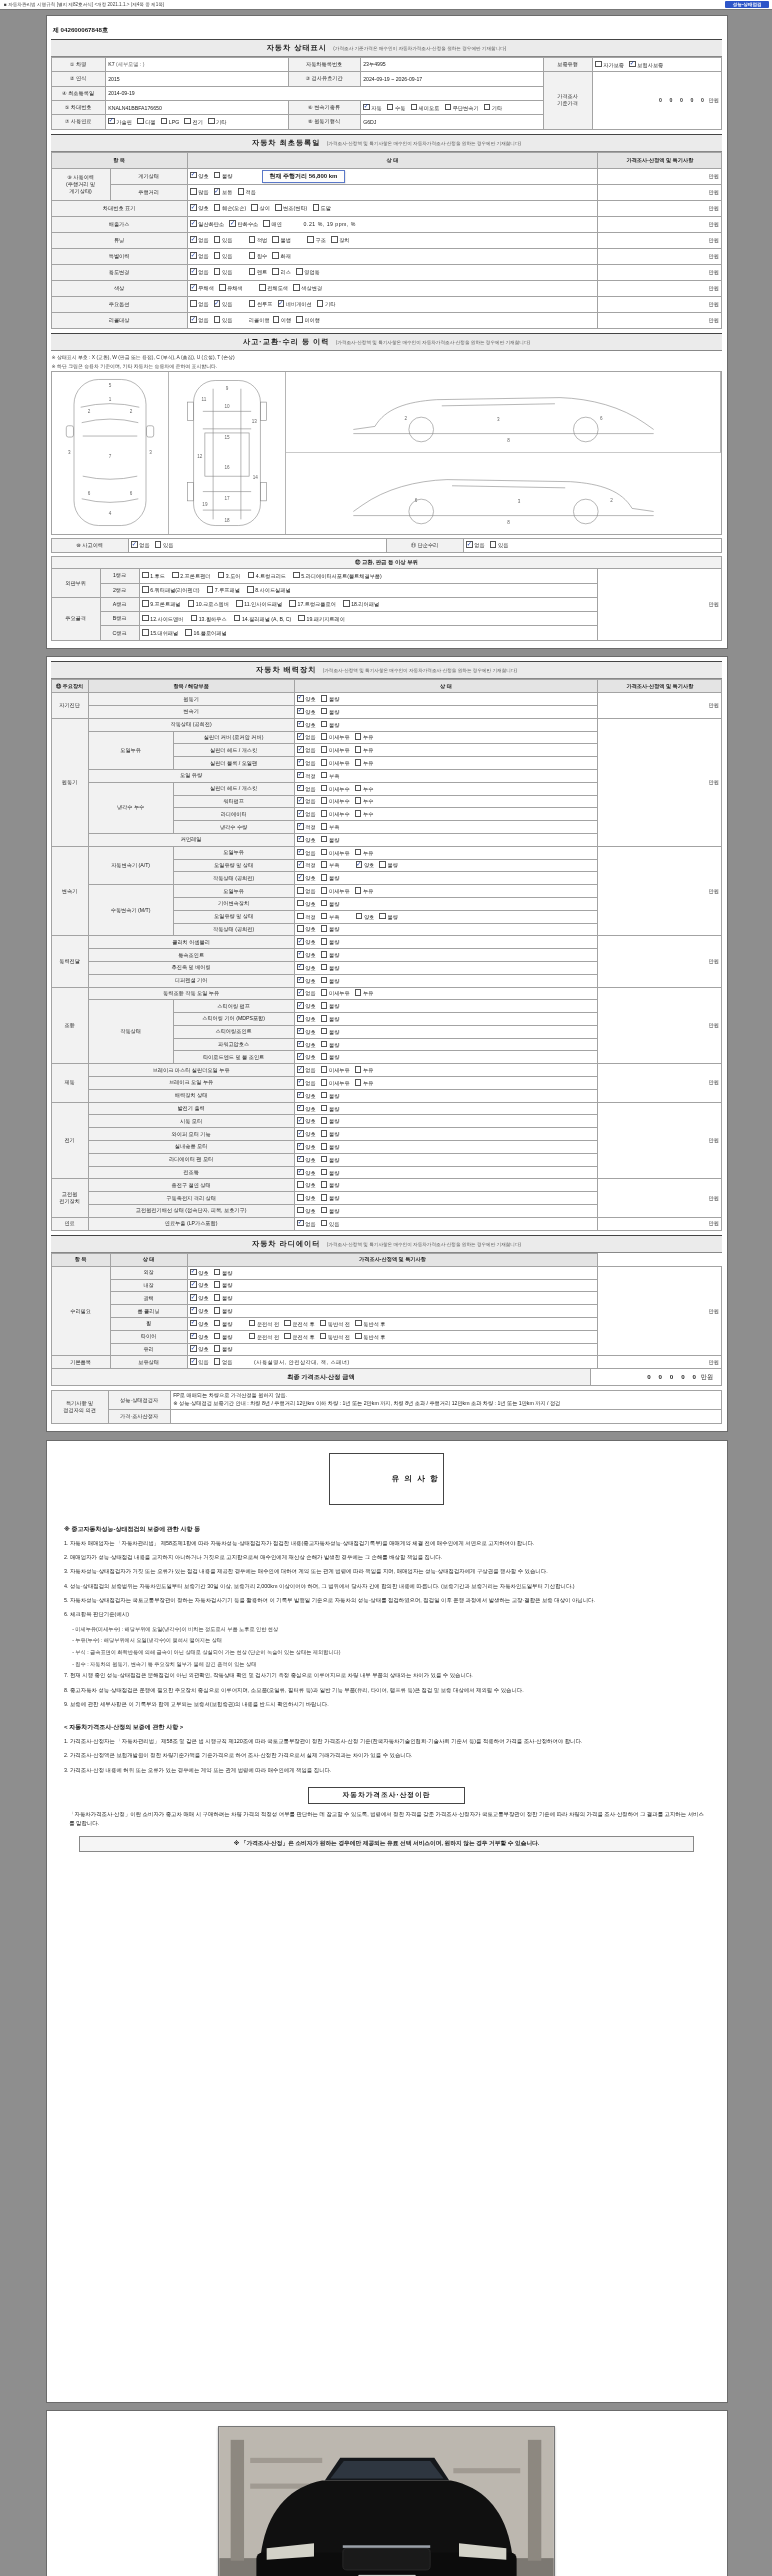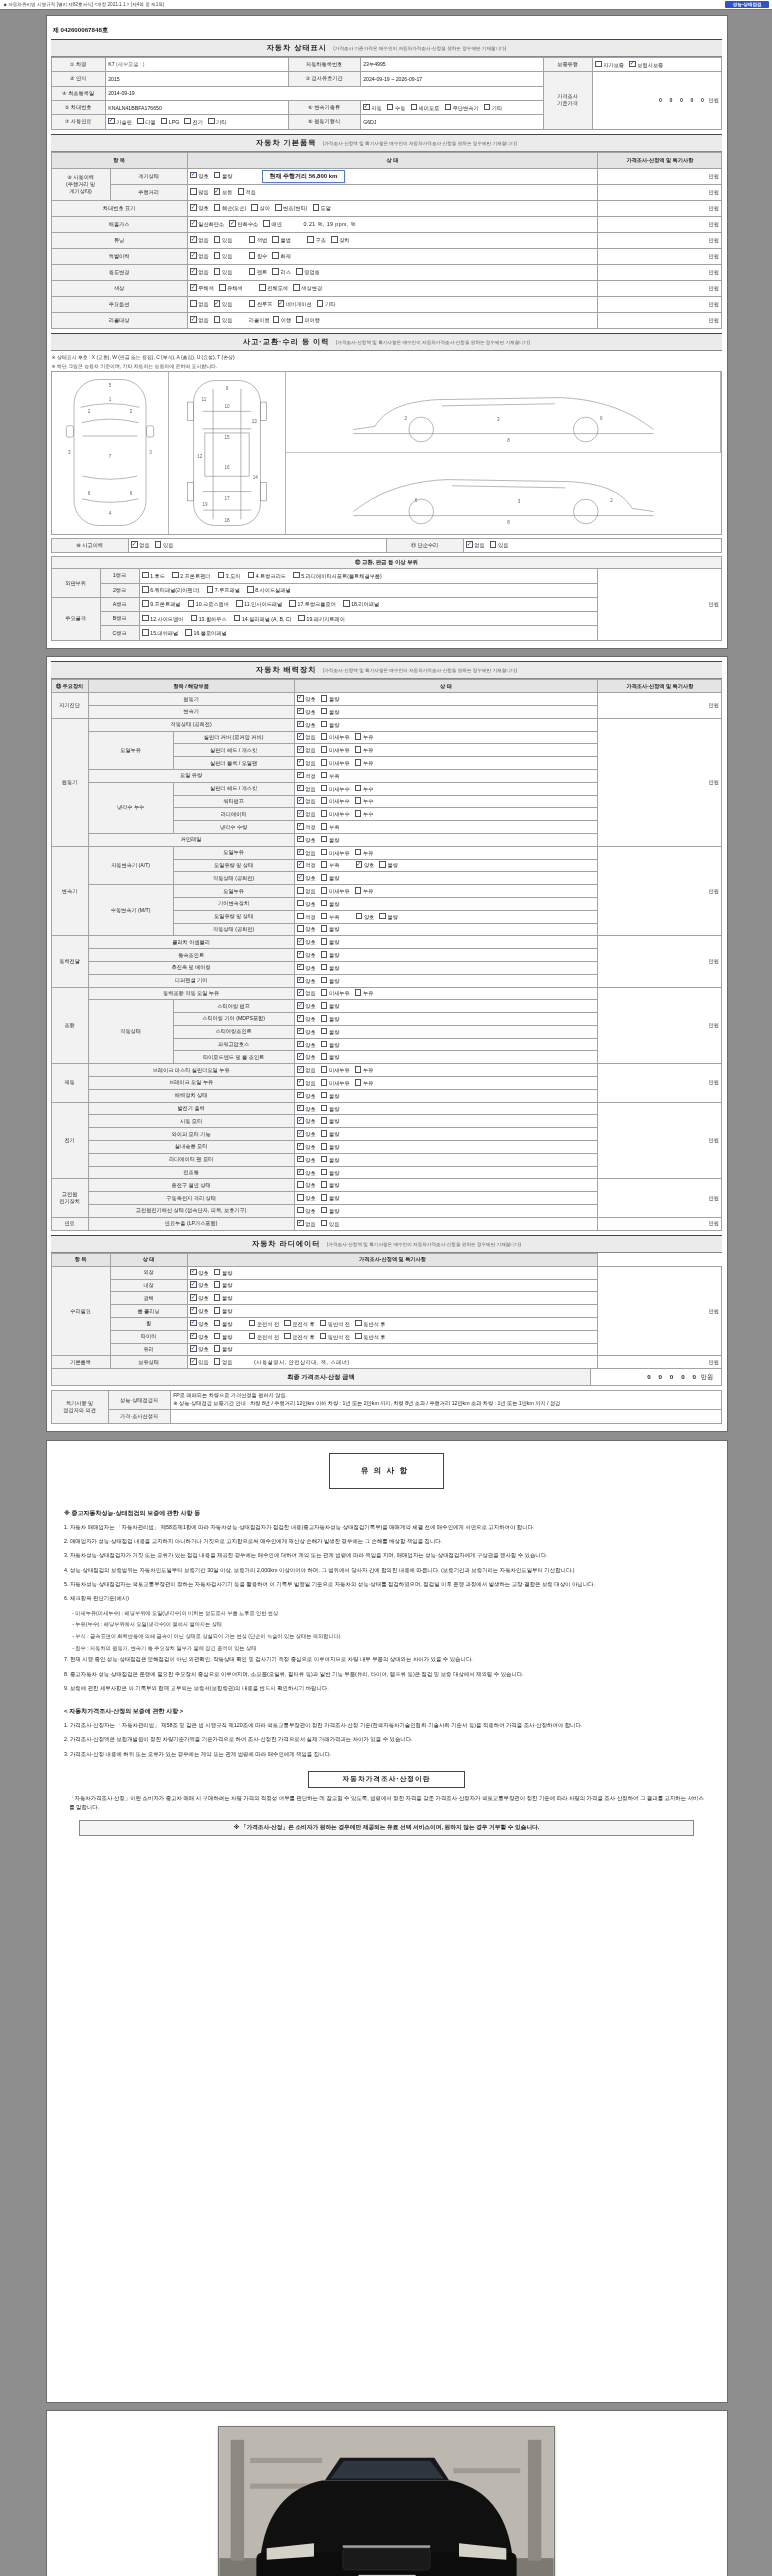--- a/index.html
+++ b/index.html
@@ -44,21 +44,21 @@
   .diag svg path,.diag svg rect,.diag svg line,.diag svg circle{stroke:#8a8a8a;stroke-width:1.2;fill:none;}
   .dnum{fill:#666;stroke:none !important;font-size:9px;text-anchor:middle;font-family:"Liberation Sans",sans-serif;}
   .exbar{border:0.5px solid #a3a3a3;border-bottom:none;background:#f2f2f2;font-size:5.4px;font-weight:bold;text-align:center;padding:2.1px 0;margin-top:3.1px;}
   .items .cb-item{margin-right:7.2px;}
   .final-row{display:flex;border:0.5px solid #a3a3a3;border-top:none;align-items:center;}
   .final-label{flex:1;text-align:center;font-size:6.2px;font-weight:bold;background:#f2f2f2;padding:3.6px 0;border-right:0.5px solid #a3a3a3;}
   .final-val{width:122px;text-align:right;padding-right:8.2px;font-size:6.2px;}
   .digits{letter-spacing:3.1px;font-weight:bold;}
   .op-text{font-size:4.9px;line-height:1.5;white-space:pre-line;padding:2.1px 4.1px;}
   .ntc-wrap{padding:3.1px 13.4px 10.3px;}
-  .ntc-title-box{width:113px;margin:8.2px auto 9.3px;border:1px solid #444;text-align:center;font-size:7.7px;font-weight:bold;letter-spacing:5.2px;padding:12px 0;}
+  .ntc-title-box{width:113px;margin:8.2px auto 9.3px;border:1px solid #444;text-align:right;font-size:7.7px;font-weight:bold;letter-spacing:5.2px;padding:20px 0;}
   .ntc-h{font-size:6px;font-weight:bold;margin:7.2px 0 5.2px;}
   .ntc-item{font-size:5.4px;line-height:1.6;margin-bottom:5.7px;color:#222;text-align:justify;}
   .ntc-sub{font-size:5.2px;line-height:1.55;margin:0 0 3.6px 8.2px;color:#333;}
   .price-box-title{width:155px;margin:12.4px auto 6.2px;border:0.8px solid #444;text-align:center;font-size:6.7px;font-weight:bold;padding:3.1px 0;letter-spacing:1px;}
   .price-box-text{font-size:5.4px;line-height:1.65;text-align:justify;margin:0 5.2px 8.2px;}
   .ntc-highlight{text-align:center;font-size:5.7px;font-weight:bold;border:0.5px solid #888;background:#f5f5f5;padding:3.1px 5.2px;margin:5.2px 15.5px 0;}
   .photo-wrap{display:flex;flex-direction:column;align-items:center;gap:13.4px;padding:11.3px 0 5.2px;}
   .photo{border:0.5px solid #777;box-shadow:0 0.5px 2.1px rgba(0,0,0,.3);}
   .plate-txt{font-size:15px;font-weight:bold;fill:#111;text-anchor:middle;font-family:"Liberation Sans",sans-serif;}
 </style>
@@ -117,21 +117,21 @@
     <tr>
       <td class="lab">⑦ 사용연료</td>
       <td><span class="cbg"><span class="cb-item"><span class="cb on"></span><span class="cb-t">가솔린</span></span><span class="cb-item"><span class="cb"></span><span class="cb-t">디젤</span></span><span class="cb-item"><span class="cb"></span><span class="cb-t">LPG</span></span><span class="cb-item"><span class="cb"></span><span class="cb-t">전기</span></span><span class="cb-item"><span class="cb"></span><span class="cb-t">기타</span></span></span></td>
       <td class="lab">⑧ 원동기형식</td>
       <td>G6DJ</td>
     </tr>
   </tbody>
     </table>
 
   <div class="secbar">
-    <span class="st">자동차 기본품목</span>
+    <span class="st">자동차 최초등록일</span>
     <span class="sn">(가격조사·산정액 및 특기사항은 매수인이 자동차가격조사·산정을 원하는 경우에만 기재합니다)</span>
   </div>
   <table class="tbl comp-tbl">
       <colgroup>
         <col style="width: 59px;">
         <col style="width: 77px;">
         <col>
         <col style="width: 124px;">
       </colgroup>
       <tbody>

